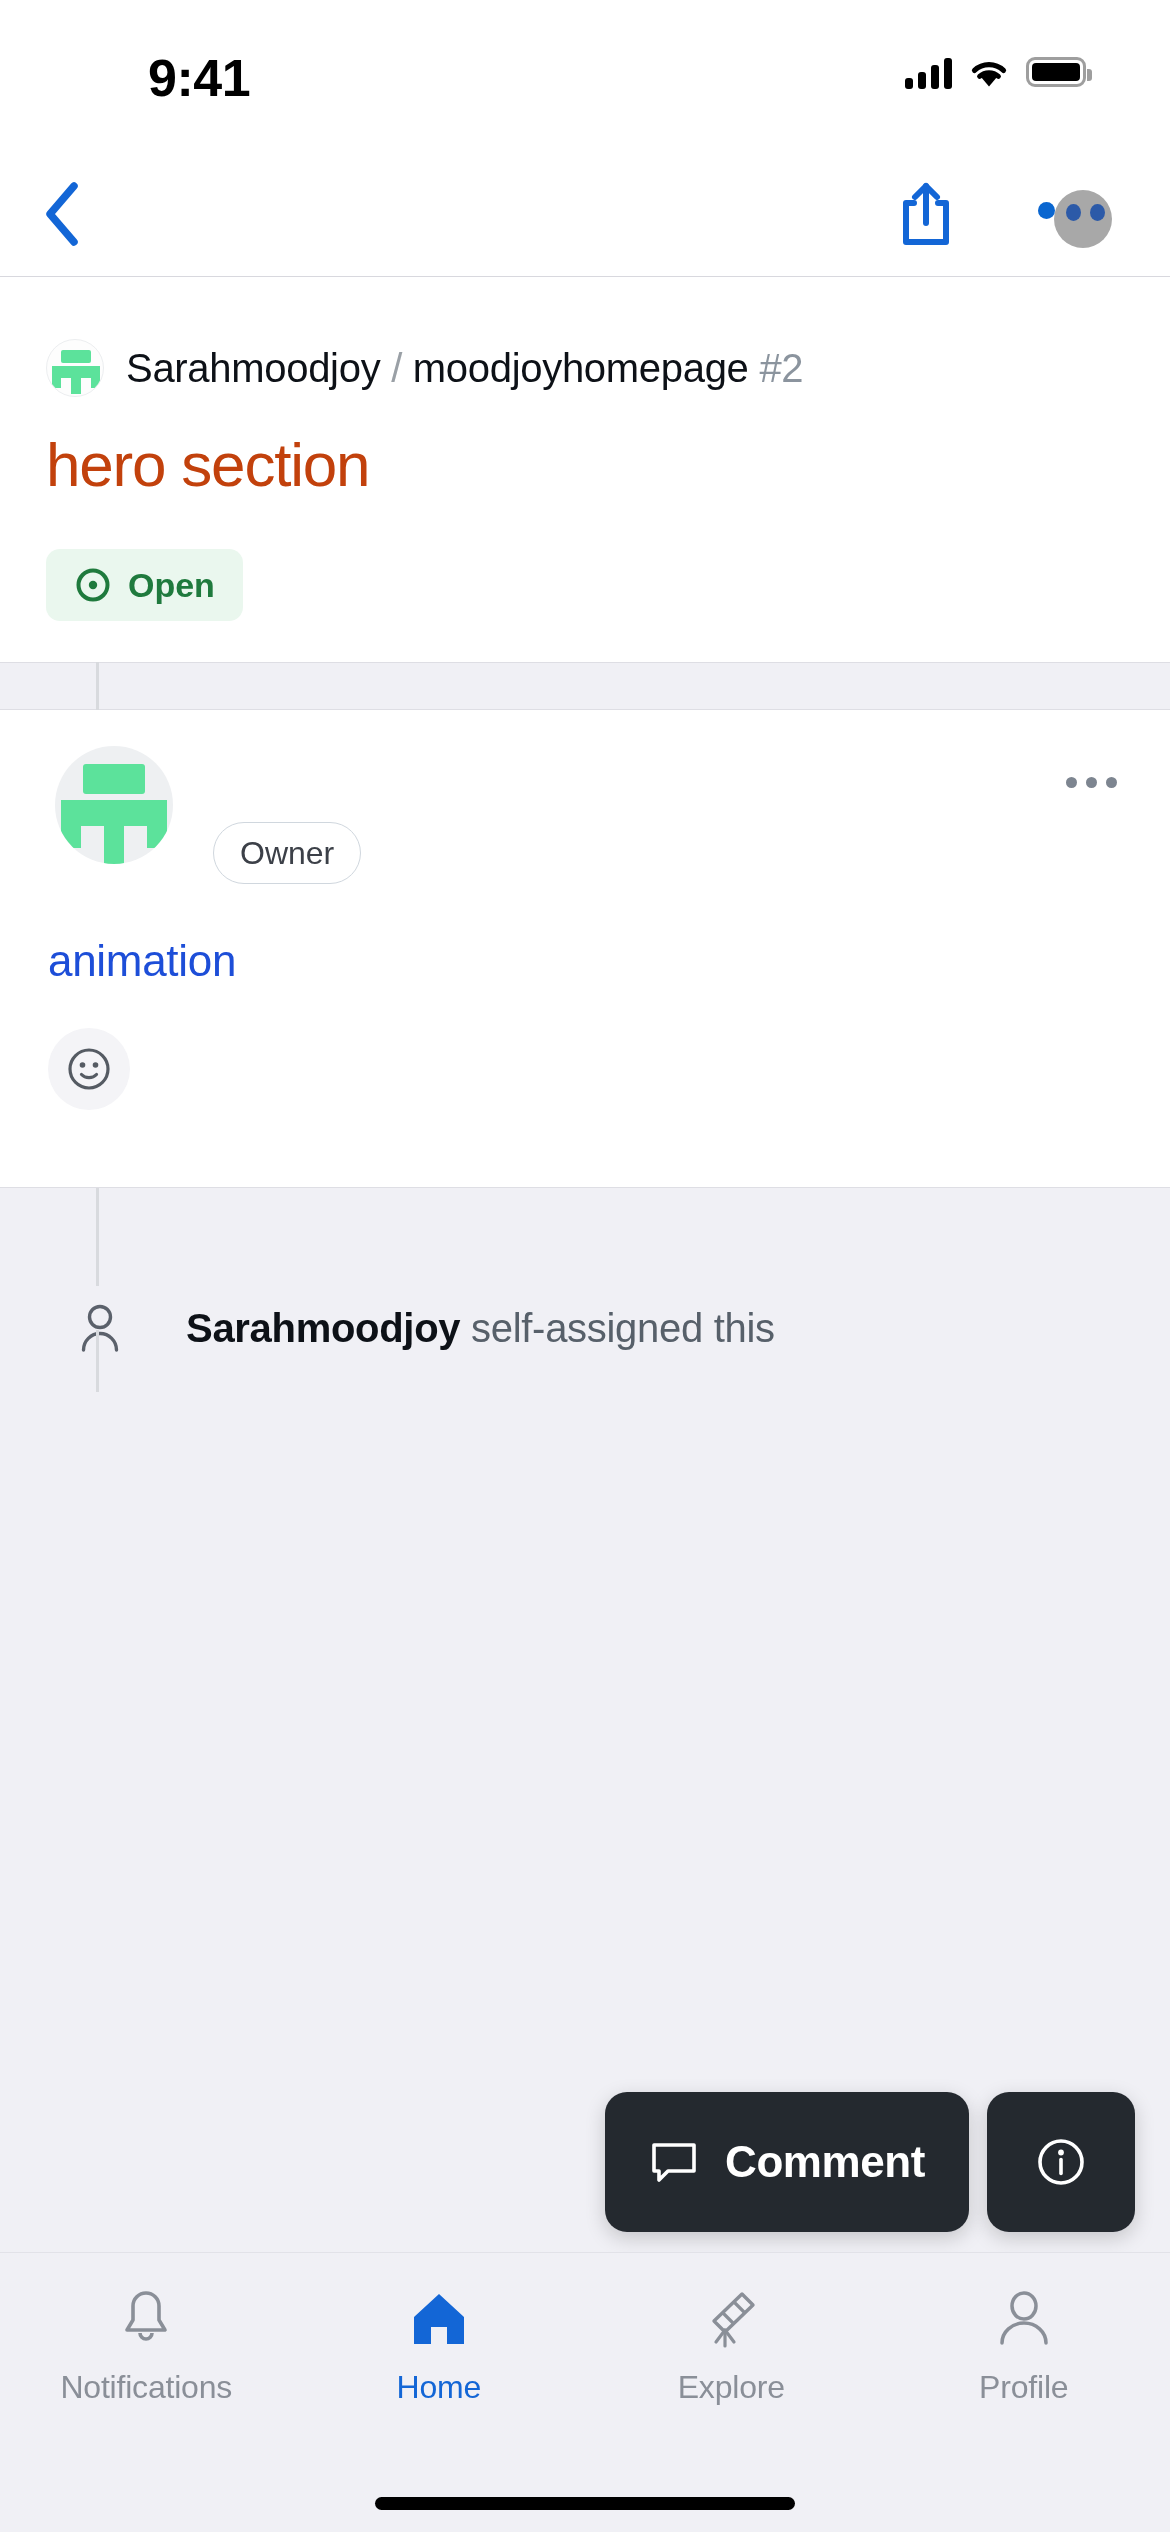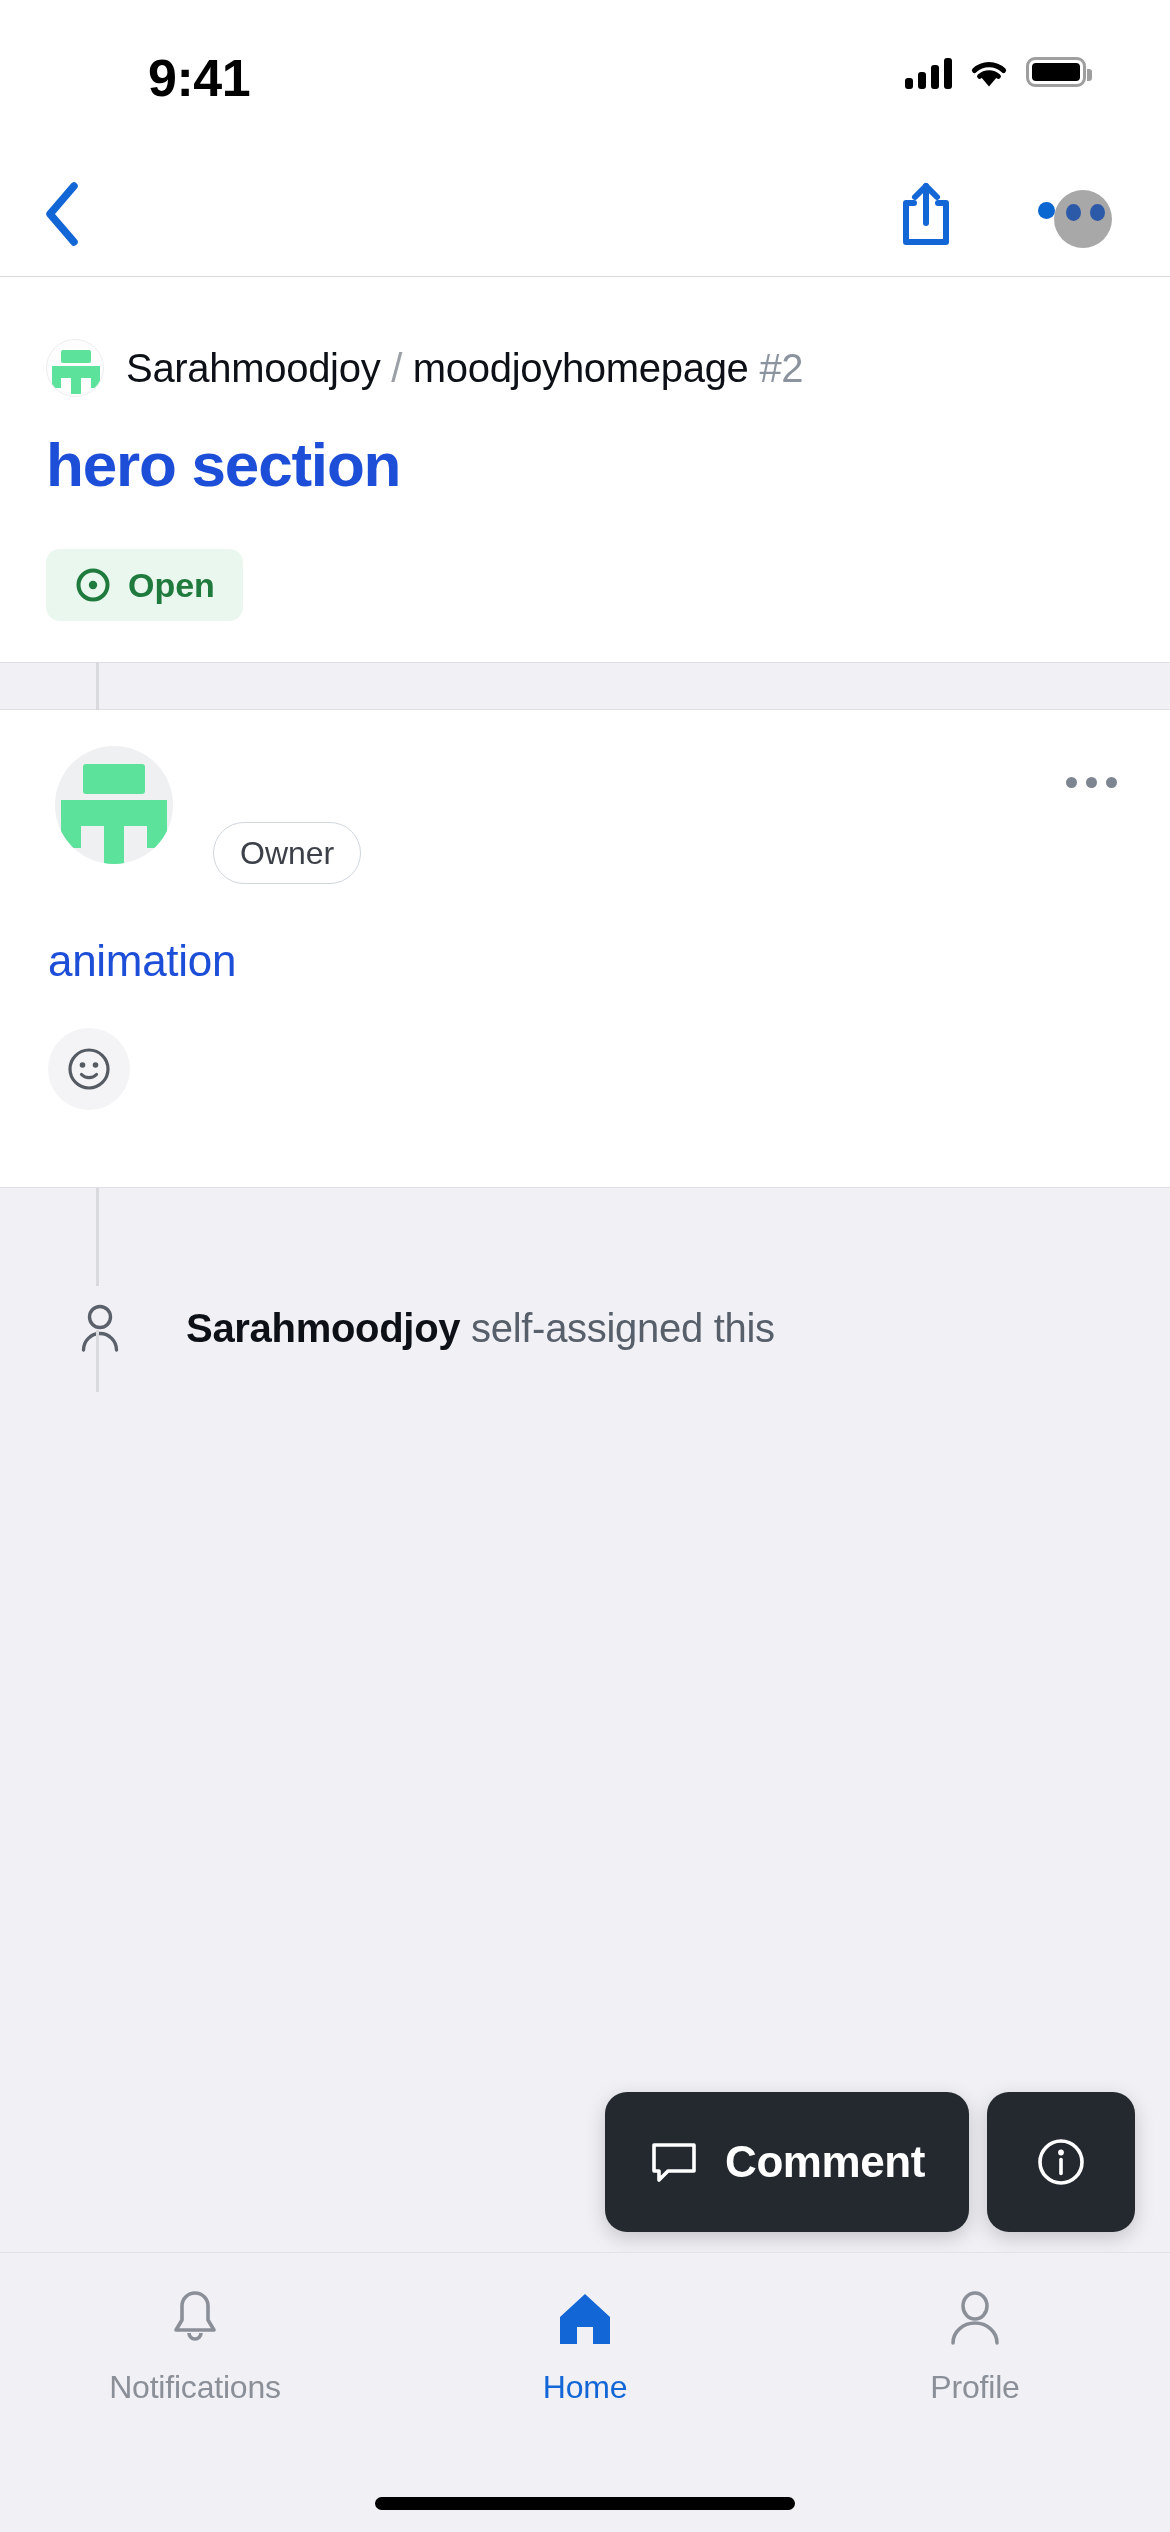--- a/index.html
+++ b/index.html
@@ -101,21 +101,21 @@
   .repo-avatar .lg-rleg {
     position:absolute; left:44px; top:26px; width:9px; height:22px;
     background:#5ce29b;
   }
   .repo-text { font-size:40px; color:#0d1117; letter-spacing:-0.3px; white-space:nowrap; }
   .repo-text .sep { color:#9aa0a6; }
   .repo-text .num { color:#8b949e; }
 
   .issue-title {
     position:absolute; left:46px; top:152px;
-    font-size:62px; font-weight:700; color:#1d4ed8; letter-spacing:-1.2px;
+    font-size:62px; font-weight:400; color:#c2410c; letter-spacing:-1.2px;
   }
   .state-badge {
     position:absolute; left:46px; top:272px;
     height:72px; padding:0 28px;
     display:inline-flex; align-items:center; gap:16px;
     background:#eaf7ee; border-radius:14px;
   }
   .state-badge .lbl { font-size:34px; font-weight:700; color:#1f7a3d; }
 
   
@@ -385,20 +385,32 @@
 
     <div class="tab active">
       <div class="ticon">
         <svg width="66" height="66" viewBox="0 0 66 66">
           <path d="M33 8 L58 31 V58 H41 V41 H25 V58 H8 V31 Z" fill="#1366d6"></path>
         </svg>
       </div>
       <div class="tlbl">Home</div>
     </div>
 
+    <div class="tab">
+      <div class="ticon">
+        <svg width="66" height="66" viewBox="0 0 66 66">
+          <path d="M16 35 L44 8 L55 19 L27 46 Z" stroke="#8a8f98" stroke-width="3.4" fill="none" stroke-linejoin="round"></path>
+          <path d="M36 16 L47 27" stroke="#8a8f98" stroke-width="3.2"></path>
+          <path d="M25 27 L36 38" stroke="#8a8f98" stroke-width="3.2"></path>
+          <path d="M27 44 L27 60" stroke="#8a8f98" stroke-width="3.2" stroke-linecap="round"></path>
+          <path d="M18 56 L27 44 L36 56" stroke="#8a8f98" stroke-width="3.2" fill="none" stroke-linecap="round" stroke-linejoin="round"></path>
+        </svg>
+      </div>
+      <div class="tlbl">Explore</div>
+    </div>
 
     <div class="tab">
       <div class="ticon">
         <svg width="66" height="66" viewBox="0 0 66 66">
           <ellipse cx="33" cy="20" rx="12" ry="13" stroke="#8a8f98" stroke-width="3.5" fill="none"></ellipse>
           <path d="M11 57 a22 20 0 0 1 44 0" stroke="#8a8f98" stroke-width="3.5" fill="none" stroke-linecap="round"></path>
         </svg>
       </div>
       <div class="tlbl">Profile</div>
     </div>

